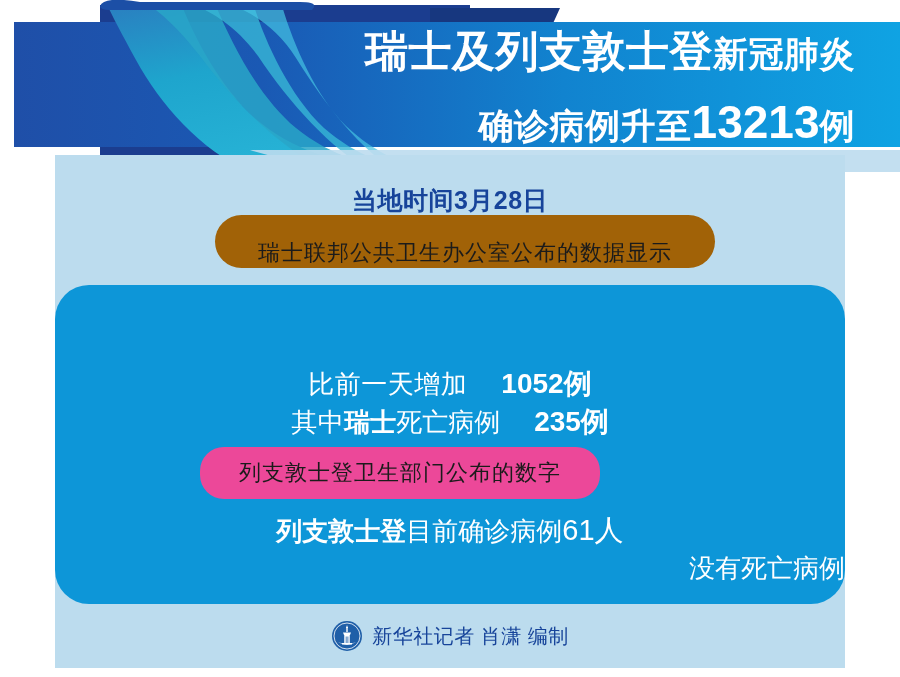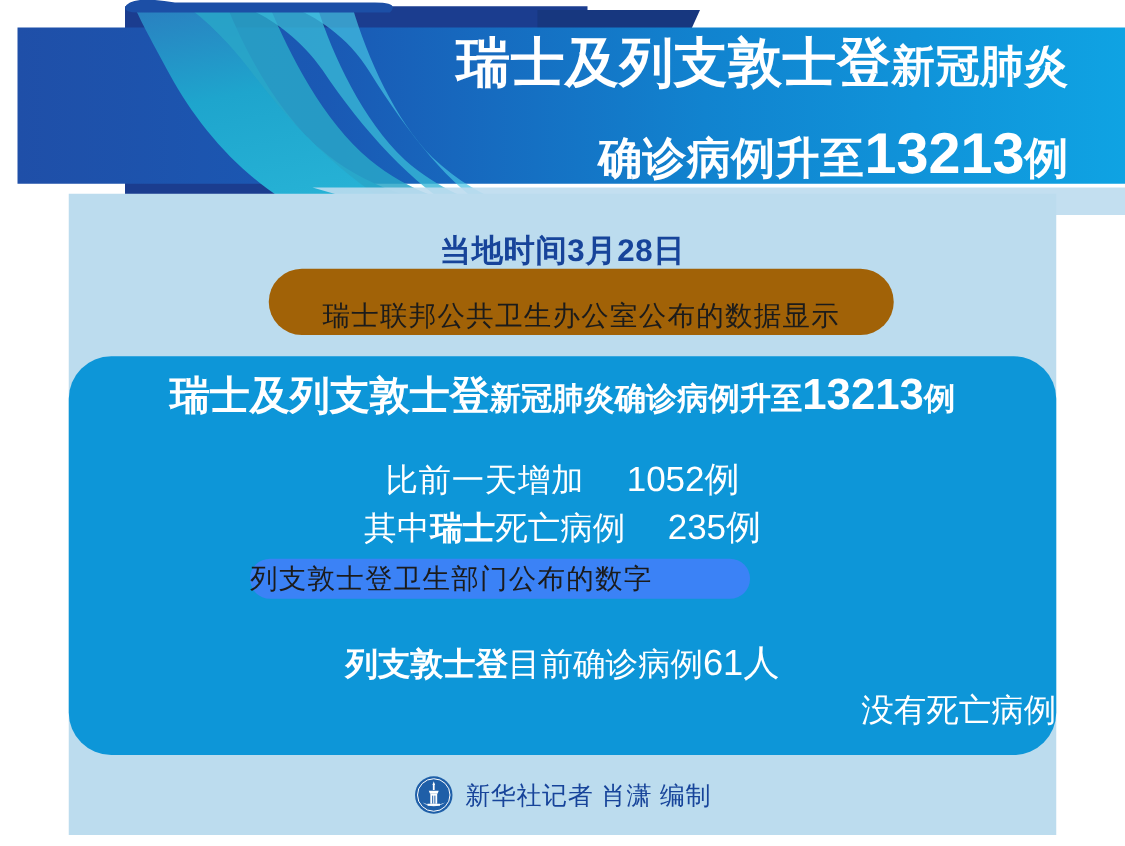--- a/index.html
+++ b/index.html
@@ -128,37 +128,37 @@
     width: 790px;
     text-align: center;
     color: #ffffff;
     white-space: nowrap;
     font-size: 26px;
   }
   #stat-row-1 { top: 80px; }
   #stat-row-2 { top: 118px; }
   .stat-label { letter-spacing: 0.5px; }
   .stat-value {
-    font-weight: normal;
+    font-weight: bold;
     font-size: 28px;
     margin-left: 34px;
   }
 
   
   #source-pill-2 {
     position: absolute;
     left: 145px;
     top: 162px;
     width: 400px;
-    height: 32px;
-    background: #3b82f6;
+    height: 52px;
+    background: #ec4899;
     border-radius: 24px;
     display: flex;
     align-items: center;
-    justify-content: flex-start;
+    justify-content: center;
   }
   #source-pill-2 .pill-text {
     color: #1b1b1b;
     font-size: 22px;
     letter-spacing: 1px;
   }
 
   
   #li-row-1 {
     position: absolute;
@@ -267,23 +267,20 @@
 <div id="content-panel">
 
   <div id="date-line">当地时间3月28日</div>
 
   <div id="source-pill-1">
     <span class="pill-text">瑞士联邦公共卫生办公室公布的数据显示</span>
   </div>
 
   <div id="stats-block">
 
-    <div id="headline-row">
-      <span class="hl-a">瑞士及列支敦士登</span><span class="hl-b">新冠肺炎确诊病例升至</span><span class="hl-n">13213</span><span class="hl-c">例</span>
-    </div>
 
     <div class="stat-row" id="stat-row-1">
       <span class="stat-label">比前一天增加</span><span class="stat-value">1052例</span>
     </div>
 
     <div class="stat-row" id="stat-row-2">
       <span class="stat-label">其中</span><b>瑞士</b><span>死亡病例</span><span class="stat-value">235例</span>
     </div>
 
     <div id="source-pill-2">

